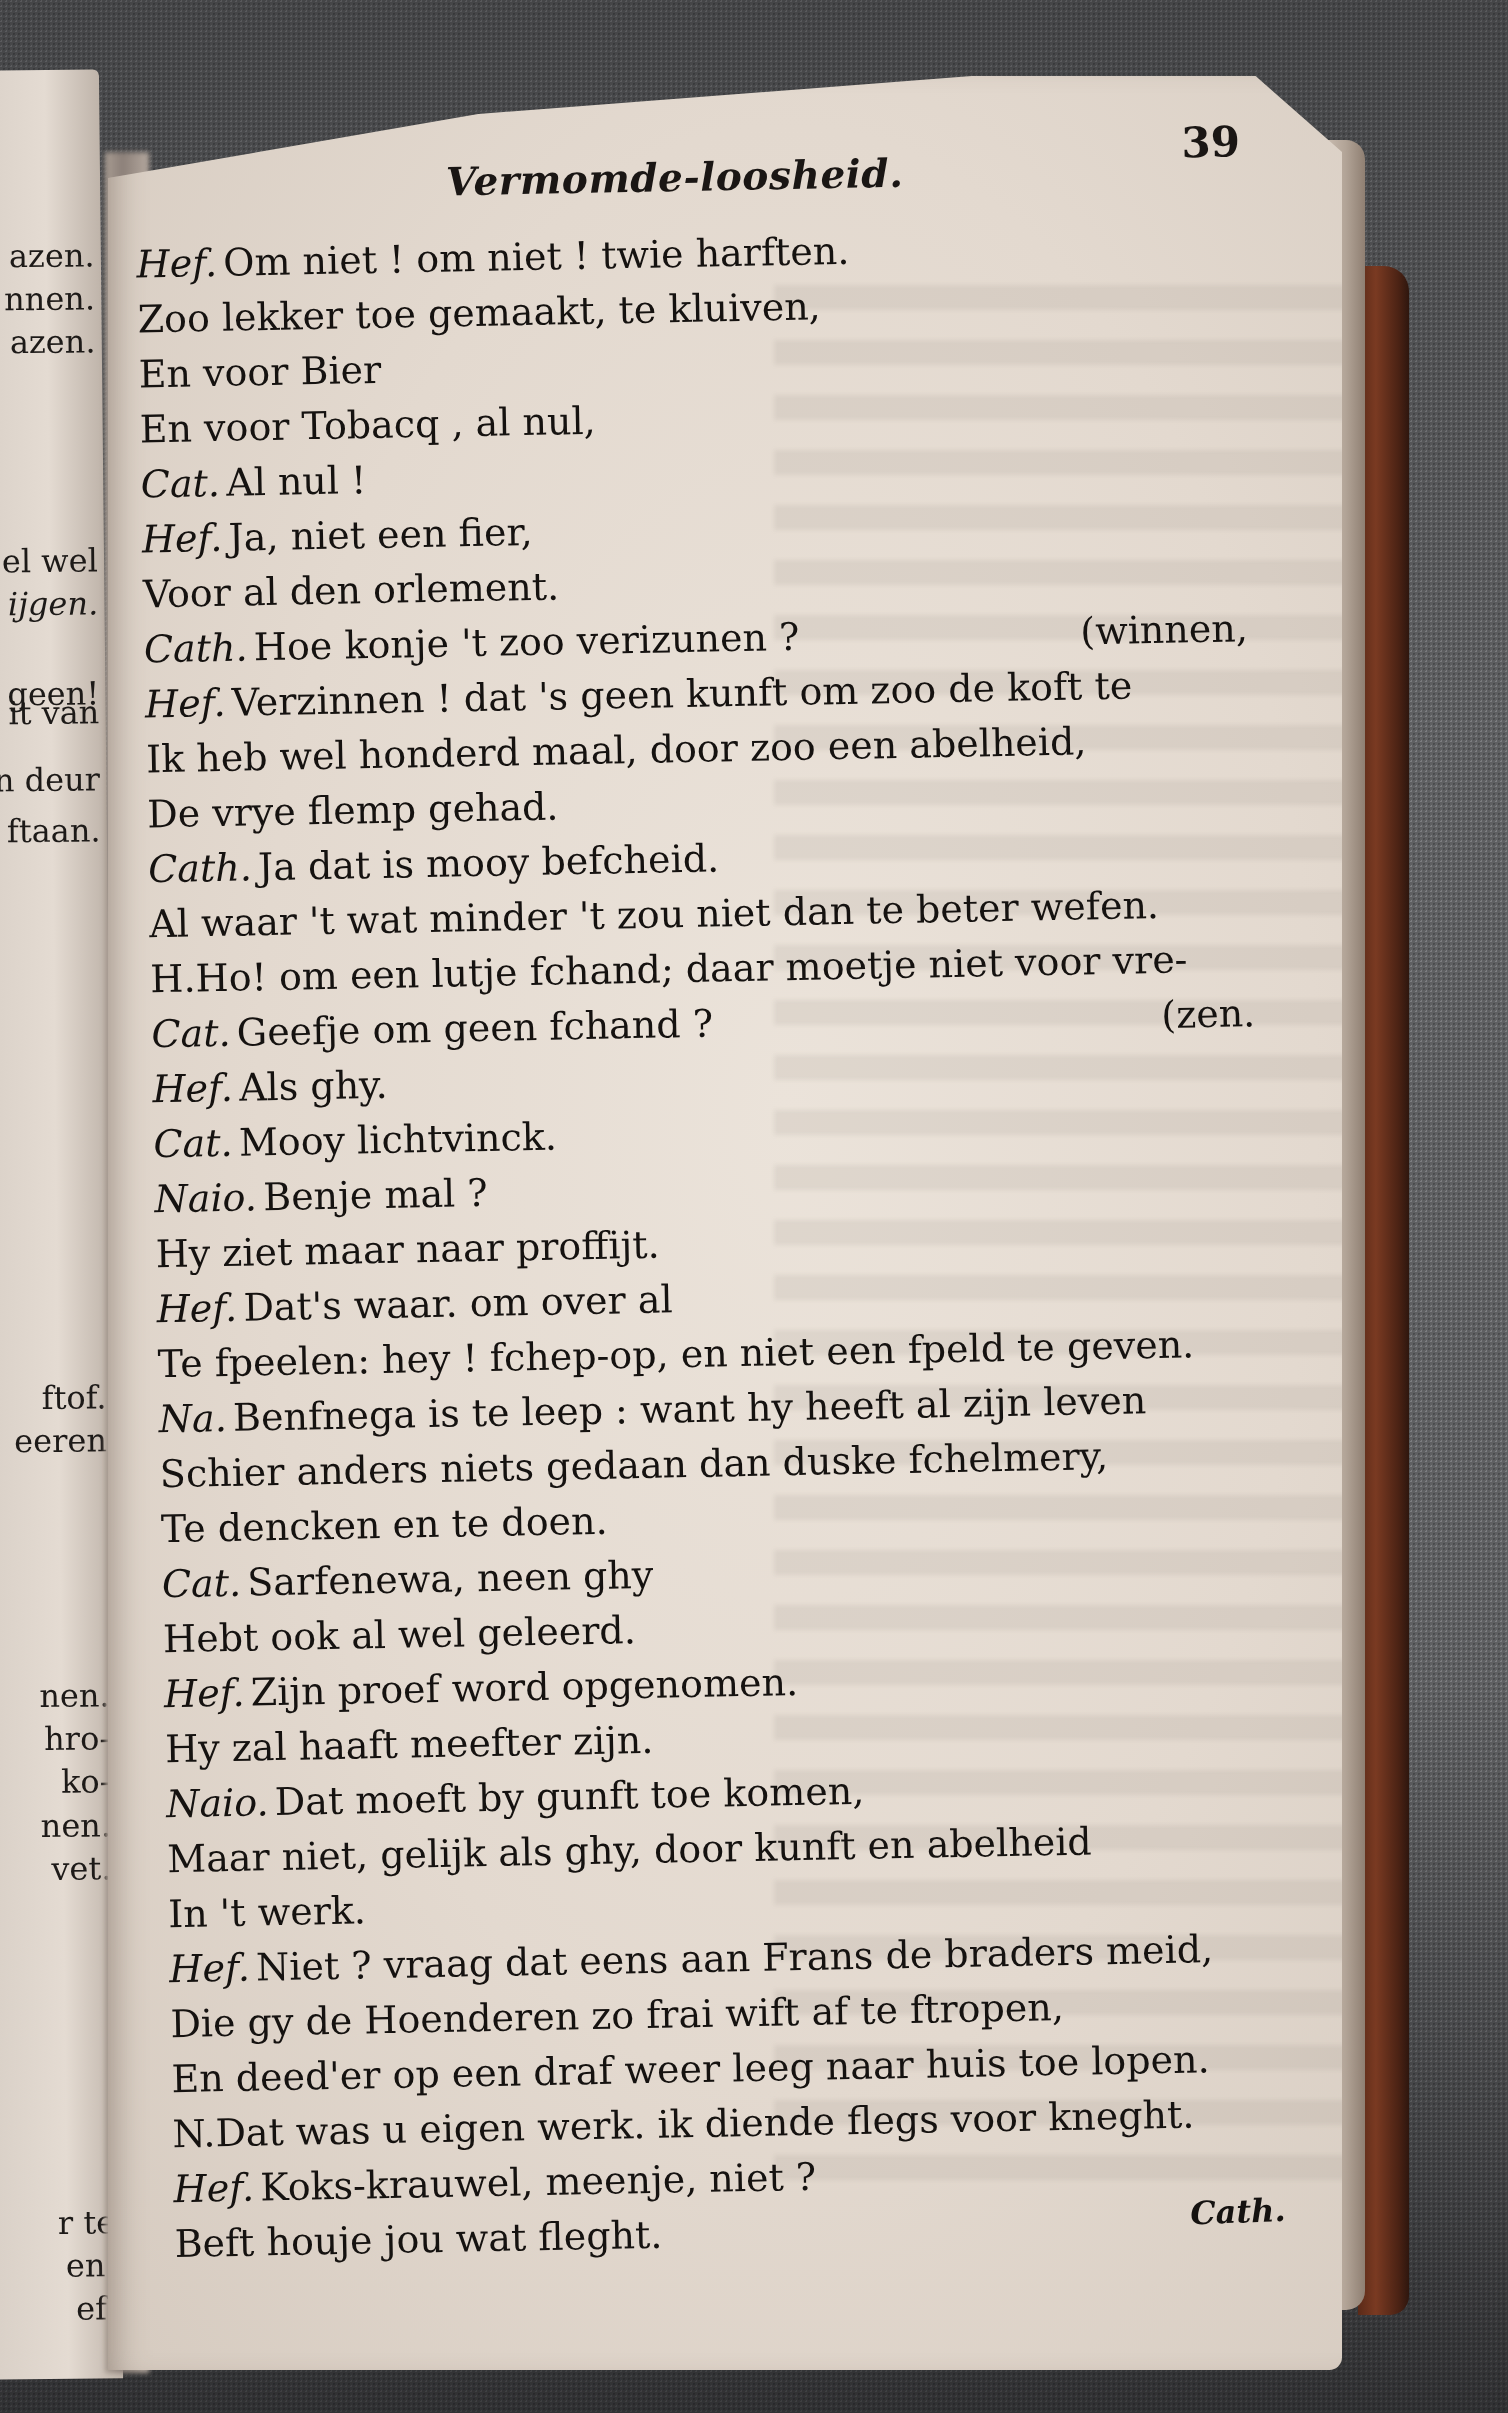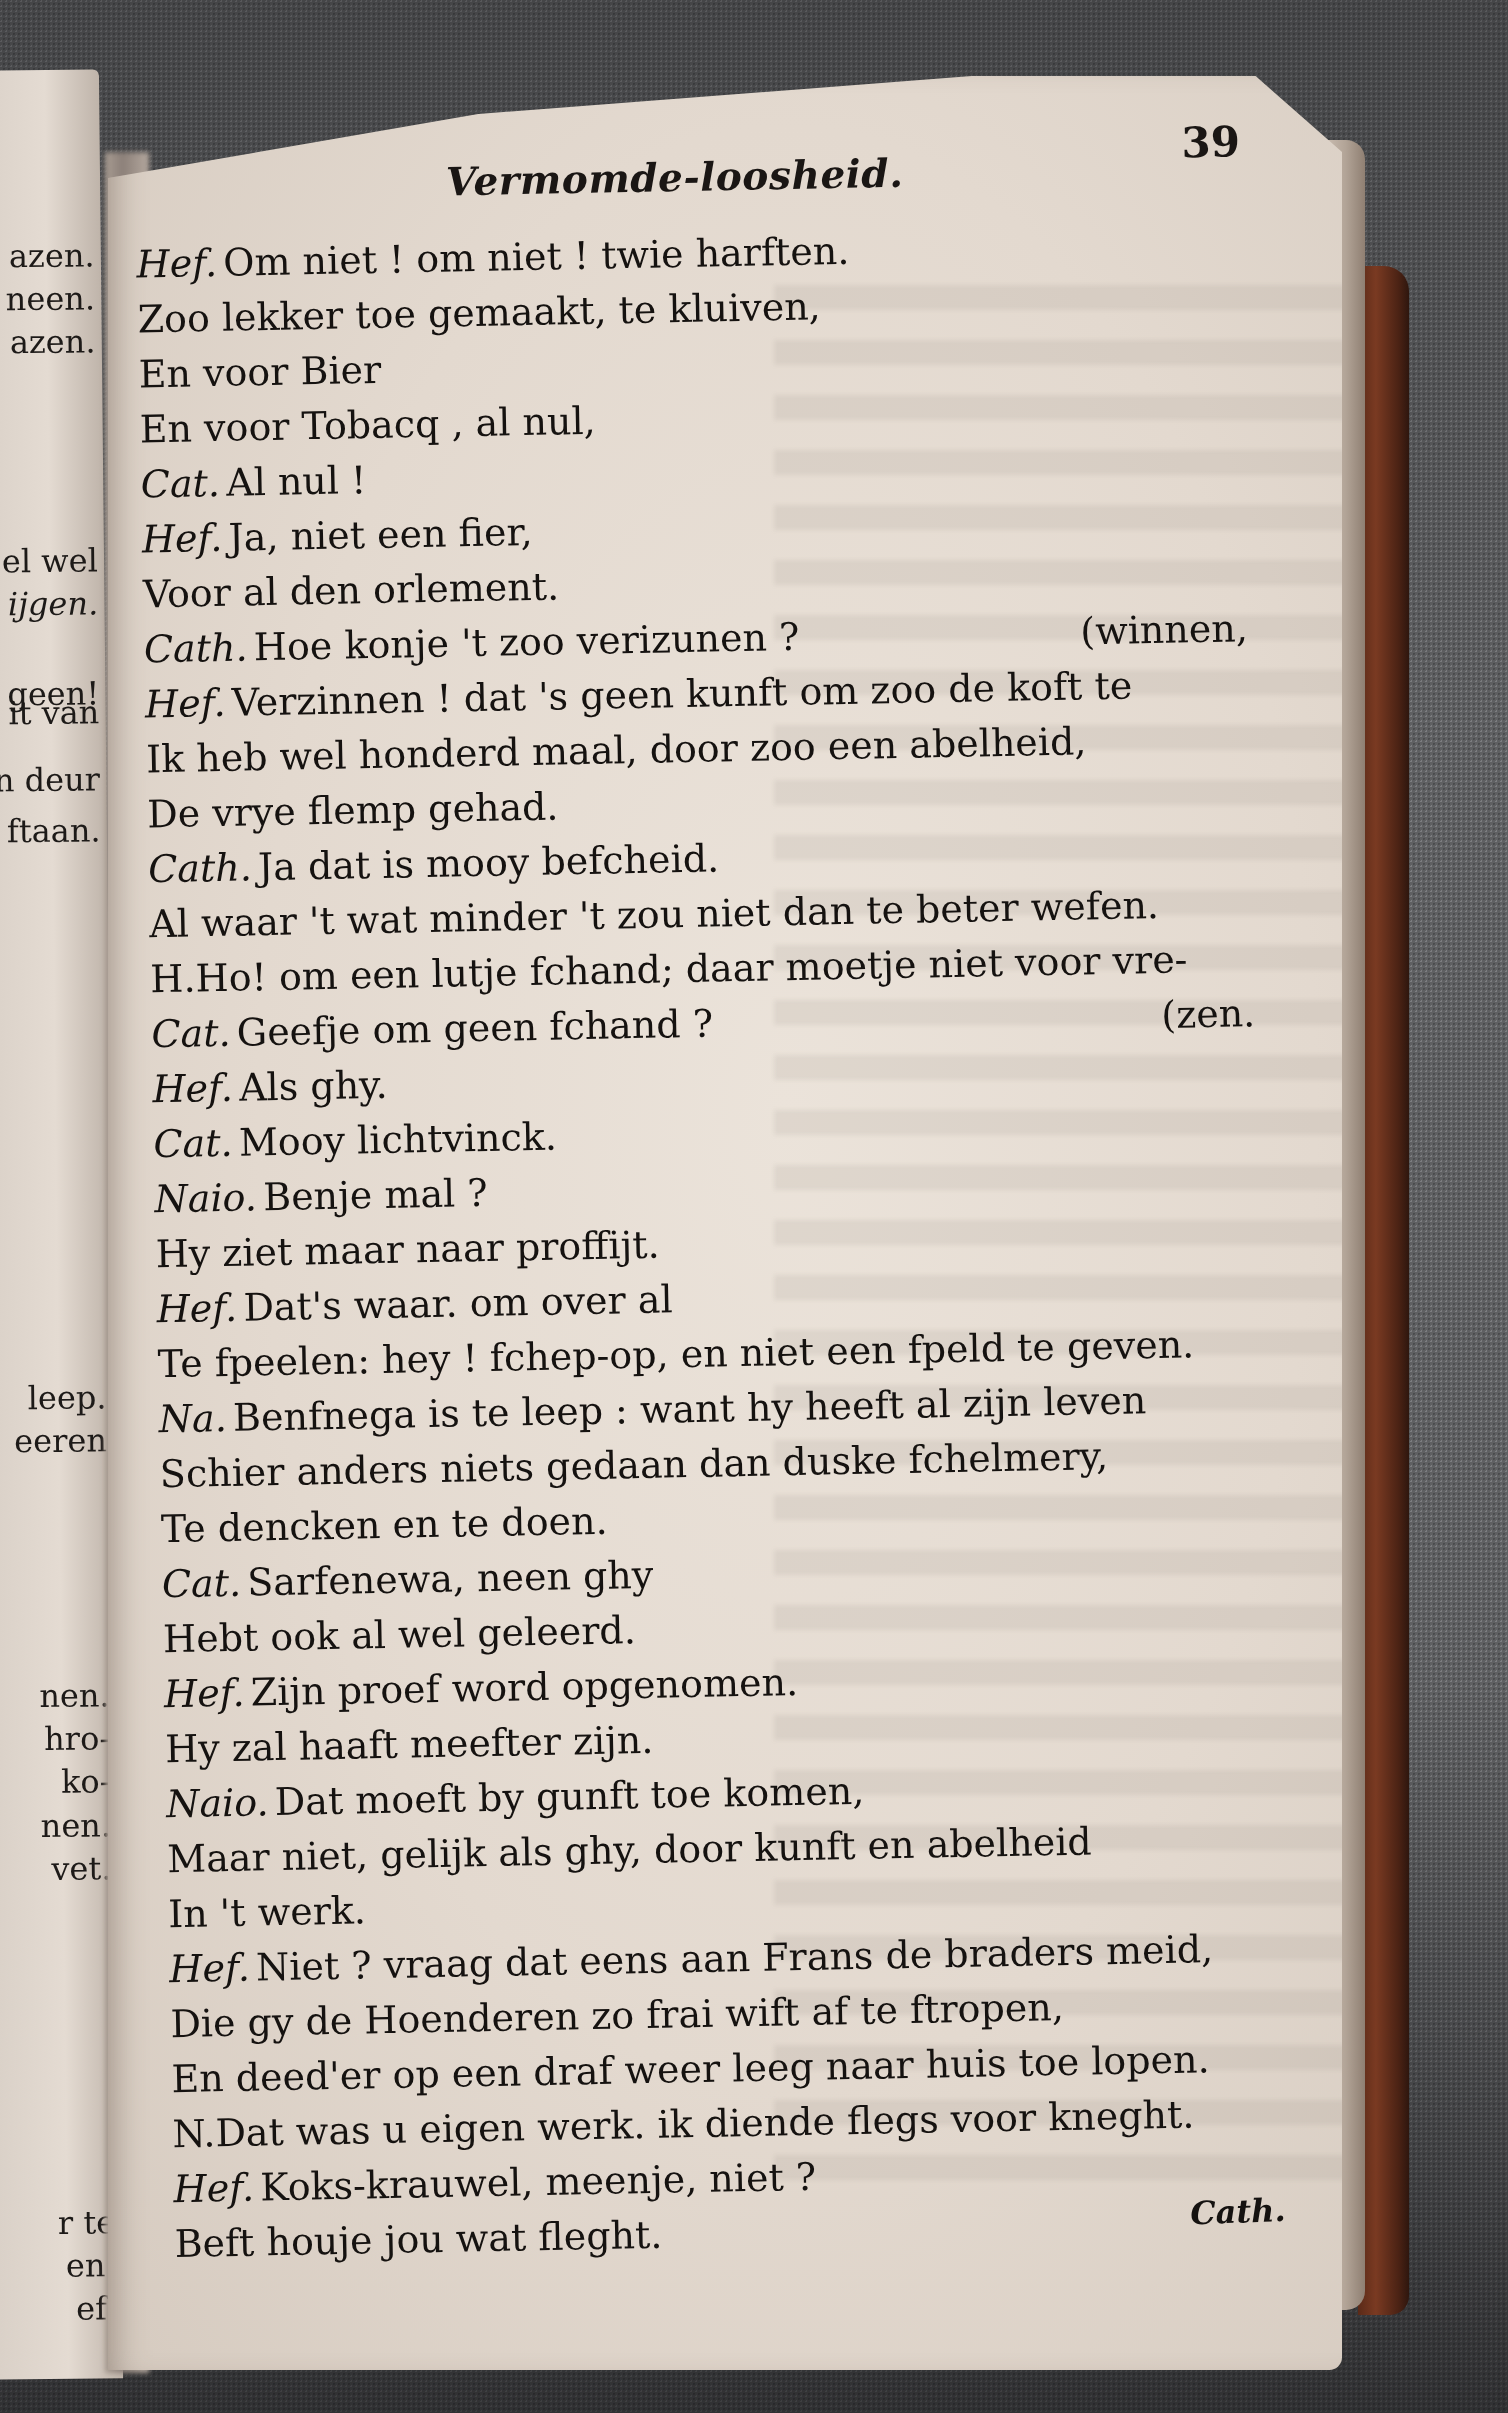--- a/index.html
+++ b/index.html
@@ -92,29 +92,29 @@
     pointer-events: none;
   }
 </style>
 </head>
 <body>
 
 <div class="fabric-shade"></div>
 
 <div class="left-page" id="left-page">
     <div class="left-frag" style="top: 165px;">azen.</div>
-    <div class="left-frag" style="top: 208px;">neen.</div>
+    <div class="left-frag" style="top: 208px;">nnen.</div>
     <div class="left-frag" style="top: 251px;">azen.</div>
     <div class="left-frag" style="top: 470px;">el wel</div>
     <div class="left-frag" style="top: 513px; font-style: italic;">ijgen.</div>
     <div class="left-frag" style="top: 603px;">geen!</div>
     <div class="left-frag" style="top: 622px;">it van</div>
     <div class="left-frag" style="top: 689px;">n deur</div>
     <div class="left-frag" style="top: 740px;">ftaan.</div>
-    <div class="left-frag" style="top: 1307px;">leep.</div>
+    <div class="left-frag" style="top: 1307px;">ftof.</div>
     <div class="left-frag" style="top: 1350px;">eeren</div>
     <div class="left-frag" style="top: 1605px;">nen.</div>
     <div class="left-frag" style="top: 1648px;">hro-</div>
     <div class="left-frag" style="top: 1691px;">ko-</div>
     <div class="left-frag" style="top: 1735px;">nen.</div>
     <div class="left-frag" style="top: 1778px;">vet.</div>
     <div class="left-frag" style="top: 2132px;">r te</div>
     <div class="left-frag" style="top: 2175px;">en.</div>
     <div class="left-frag" style="top: 2218px;">ef.</div>
   </div>

